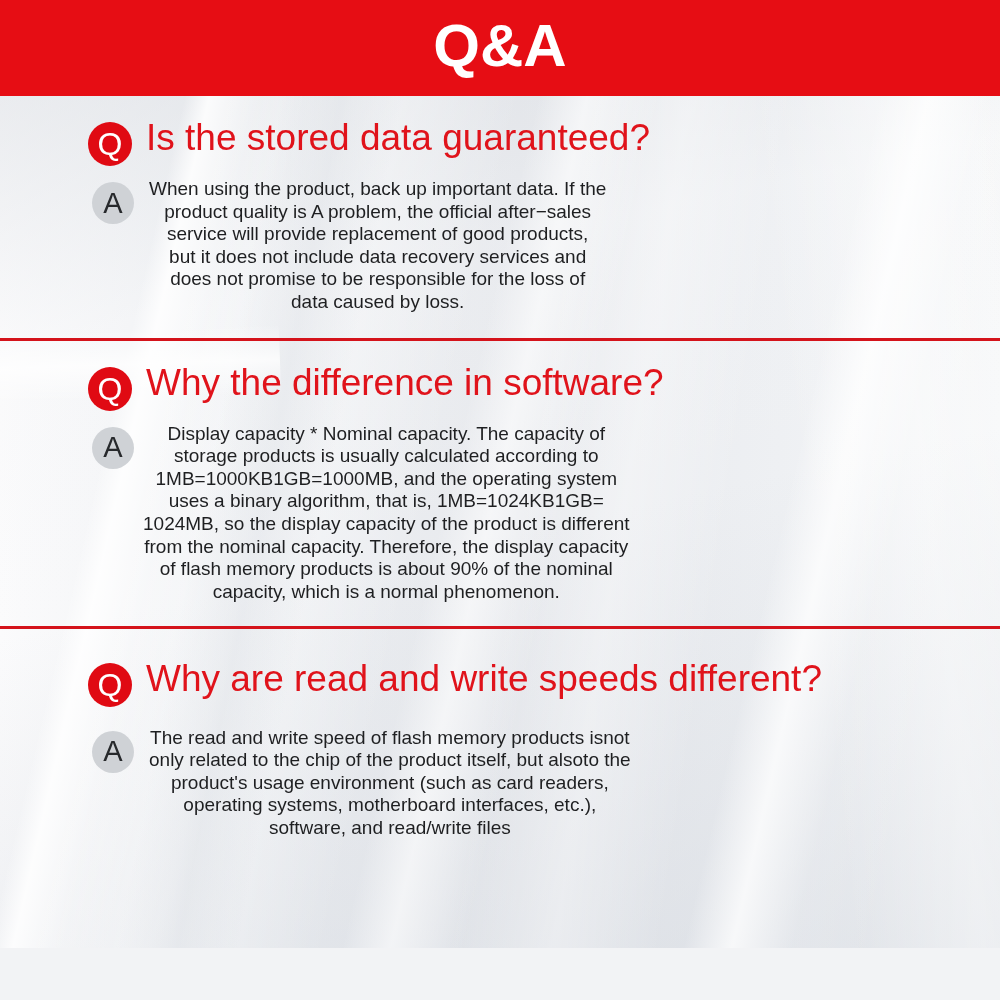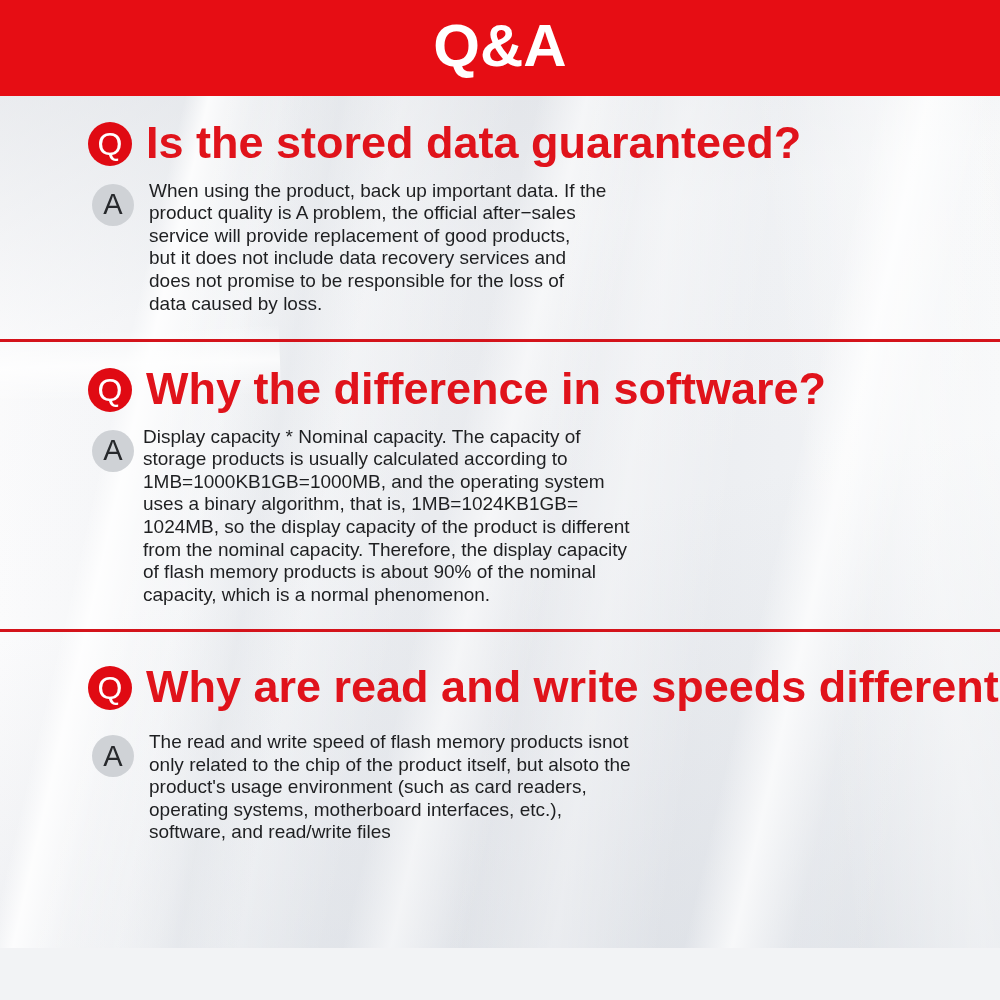--- a/index.html
+++ b/index.html
@@ -32,20 +32,21 @@
         rgba(255,255,255,0.0) 74%,
         rgba(255,255,255,0.75) 78%,
         rgba(255,255,255,0.1) 83%,
         rgba(255,255,255,0.0) 90%),
       linear-gradient(168deg,
         rgba(210,214,220,0.55) 0%,
         rgba(244,245,247,0.2) 30%,
         rgba(255,255,255,0.0) 55%,
         rgba(205,210,218,0.45) 100%),
       linear-gradient(90deg, #fbfbfc 0%, #eef0f3 24%, #e7e9ed 52%, #eef0f3 78%, #f7f8f9 100%);
+    text-align: center;
   }
 
   
   .sheen {
     position: absolute;
     pointer-events: none;
   }
   .sheen-a {
     left: 120px; top: -140px;
     width: 300px; height: 1320px;
@@ -148,22 +149,22 @@
     width: 42px;
     height: 42px;
     background: #cfd2d6;
     color: #27292c;
     font-size: 29px;
     line-height: 1;
   }
 
   .q-text {
     color: #e0131b;
-    font-size: 45px;
-    font-weight: bold;
+    font-size: 37px;
+    font-weight: normal;
     line-height: 1.1;
     white-space: nowrap;
   }
   .a-text {
     color: #1e1f21;
     font-size: 19px;
     line-height: 1.19;
     white-space: pre-line;
   }
 

